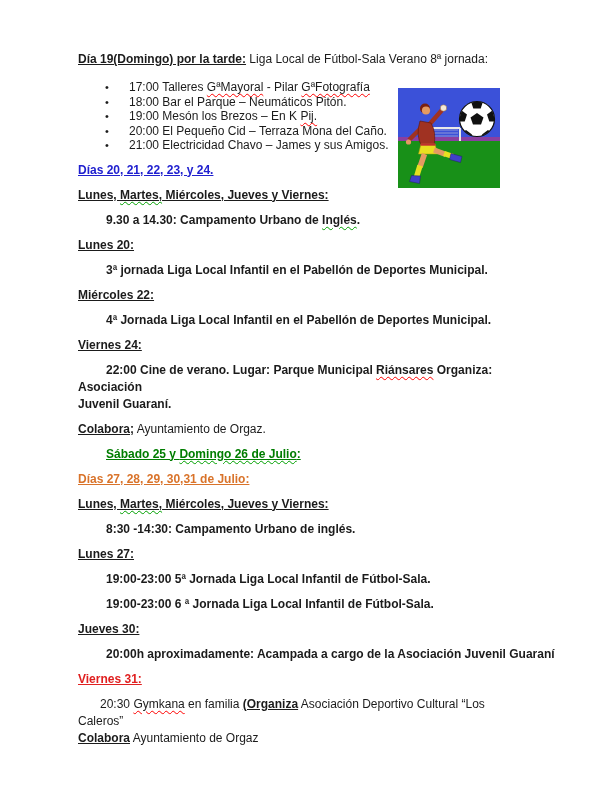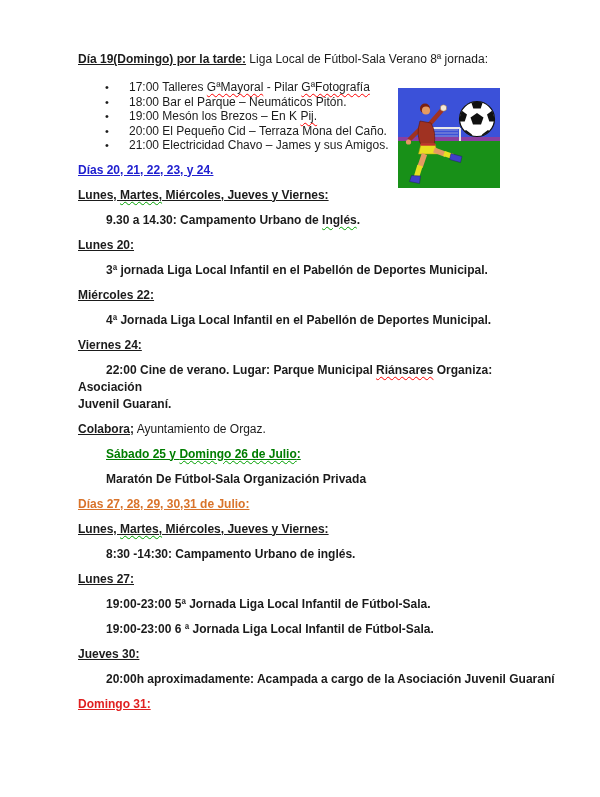--- a/index.html
+++ b/index.html
@@ -103,32 +103,32 @@
   <p class="ind one">4ª Jornada Liga Local Infantil en el Pabellón de Deportes Municipal.</p>
 
   <p class="hd one">Viernes 24:</p>
 
   <p class="ind"><span>22:00 Cine de verano. Lugar: Parque Municipal </span><span class="wr">Riánsares</span><span>   Organiza: Asociación</span><br><span>Juvenil Guaraní.</span></p>
 
   <p class="one"><span class="bu">Colabora;</span><span> Ayuntamiento de Orgaz.</span></p>
 
   <p class="hd c-green one"><span>Sábado 25 y </span><span class="wg">Domingo 26 de Julio</span><span>:</span></p>
 
-  <p class="ind one">Maratón De Fútbol-Sala Organización Privada</p>
 
   <p class="hd c-orange one">Días 27, 28, 29, 30,31 de Julio:</p>
 
   <p class="hd one"><span>Lunes, </span><span class="wg">Martes,</span><span> Miércoles, Jueves y Viernes:</span></p>
 
   <p class="ind one">8:30 -14:30: Campamento  Urbano de inglés.</p>
 
   <p class="hd one">Lunes 27:</p>
   <p class="ind one">19:00-23:00  5ª Jornada Liga Local Infantil de Fútbol-Sala.</p>
 
   <p class="ind one">19:00-23:00  6 ª Jornada Liga Local Infantil de Fútbol-Sala.</p>
 
   <p class="hd one">Jueves  30:</p>
   <p class="ind one">20:00h aproximadamente: Acampada a cargo de la Asociación Juvenil  Guaraní</p>
 
-  <p class="hd c-red one">Domingo 31:</p>
+  <p class="hd c-red one">Viernes 31:</p>
 
+  <p class="ind-sm"><span>20:30 </span><span class="wr">Gymkana</span><span> en familia </span><span class="bu">(Organiza</span><span> Asociación Deportivo Cultural “Los Caleros”</span><br><span class="bu">Colabora</span><span> Ayuntamiento de Orgaz</span></p>
 
 </div>
 
 </body></html>

